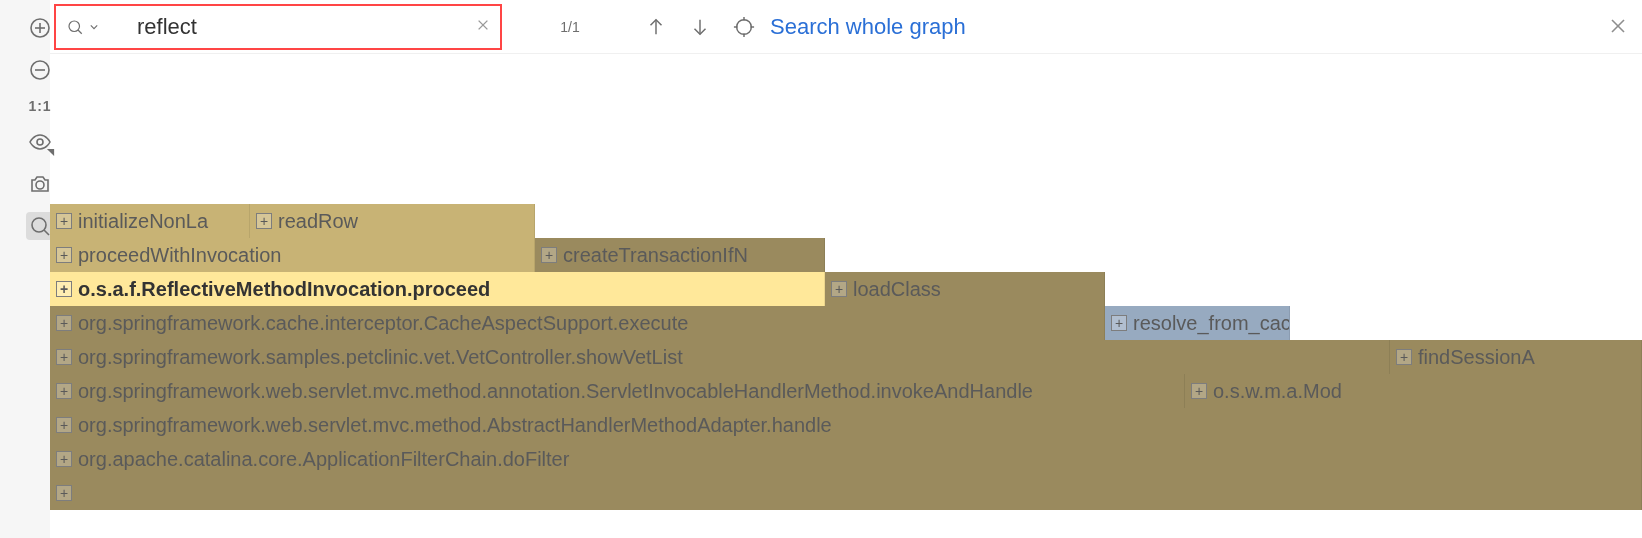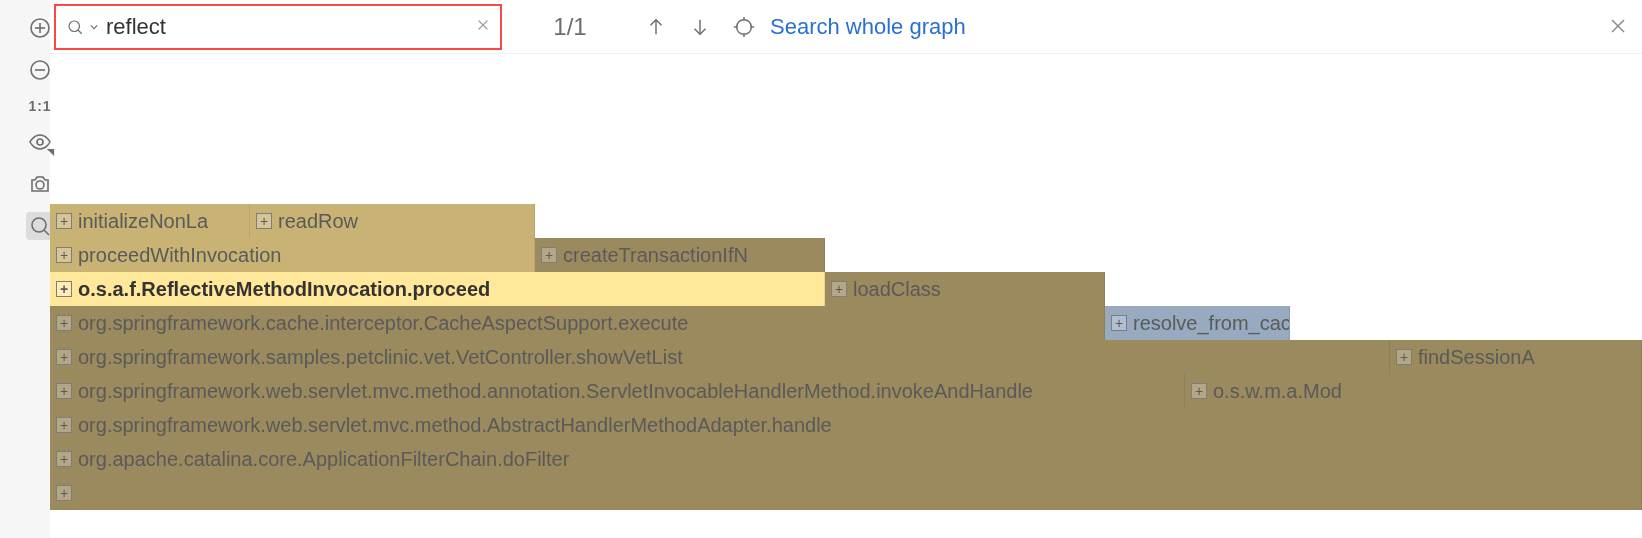--- a/index.html
+++ b/index.html
@@ -8,23 +8,23 @@
   .sidebar { width: 50px; background: #f6f6f6; display: flex; flex-direction: column; align-items: center; padding-top: 14px; gap: 14px; padding-left: 30px; }
   .sidebar .ic { width: 28px; height: 28px; display: flex; align-items: center; justify-content: center; cursor: pointer; border-radius: 4px; }
   .sidebar .ic.active { background: #dcdcdc; }
   .sidebar svg { width: 24px; height: 24px; stroke: #6e6e6e; fill: none; stroke-width: 1.6; }
   .sidebar .txtlabel { font-size: 14px; font-weight: 600; color: #6e6e6e; letter-spacing: 1px; }
   .main { flex: 1; display: flex; flex-direction: column; position: relative; }
   .topbar { height: 54px; display: flex; align-items: center; padding: 0 6px 0 0; gap: 8px; border-bottom: 1px solid #f0f0f0; }
   .searchbox { width: 448px; height: 46px; border: 2px solid #ff4545; display: flex; align-items: center; padding: 0 10px; gap: 8px; margin-left: 4px; }
   .searchbox .mag { width: 18px; height: 18px; stroke: #6e6e6e; fill: none; stroke-width: 1.6; }
   .searchbox .chev { width: 8px; height: 8px; margin-left: -2px; }
-  .searchbox input { flex: 1; border: none; outline: none; font-size: 22px; color: #333; background: transparent; height: 100%; padding: 0; }
+  .searchbox input { flex: 1; border: none; outline: none; font-size: 22px; color: #333; background: transparent; height: 100%; padding: 0; margin-left: 31px; }
   .searchbox .clear { cursor: pointer; color: #9a9a9a; }
-  .counter { width: 120px; text-align: center; font-size: 24px; color: #6e6e6e; }
+  .counter { width: 120px; text-align: center; font-size: 14px; color: #6e6e6e; }
   .navic { width: 36px; height: 36px; display: flex; align-items: center; justify-content: center; cursor: pointer; color: #6e6e6e; }
   .navic svg { width: 22px; height: 22px; stroke: #6e6e6e; fill: none; stroke-width: 1.6; }
   .link { color: #2a6fd6; font-size: 22px; cursor: pointer; }
   .closex { margin-left: auto; margin-right: 10px; cursor: pointer; color: #8e8e8e; font-size: 22px; }
   .flame-area { flex: 1; position: relative; overflow: hidden; }
   .row { position: absolute; height: 34px; display: flex; align-items: center; font-size: 20px; color: #5a5a5a; padding-left: 6px; white-space: nowrap; overflow: hidden; border-right: 1px solid rgba(0,0,0,0.08); }
   .row.bold { font-weight: 700; color: #333; }
   .expand { width: 16px; height: 16px; border: 1px solid #7d7d7d; display: inline-flex; align-items: center; justify-content: center; font-size: 14px; line-height: 1; margin-right: 6px; flex: 0 0 16px; color: #5a5a5a; background: rgba(255,255,255,0.25); }
 </style>
 </head>

